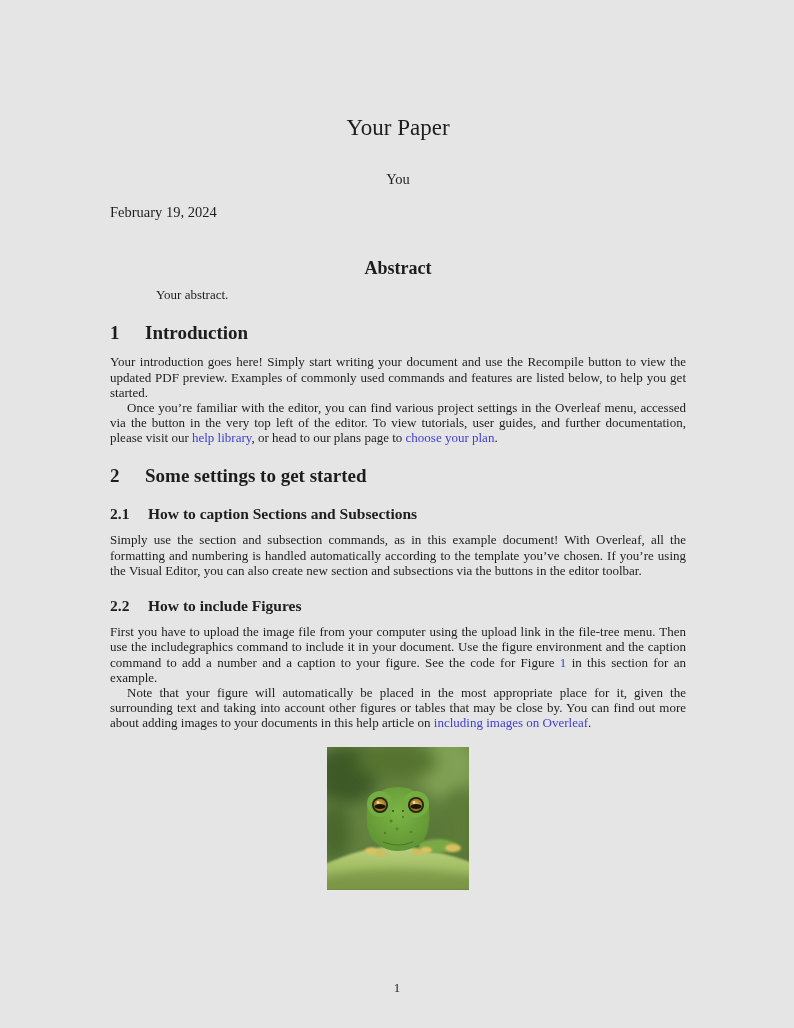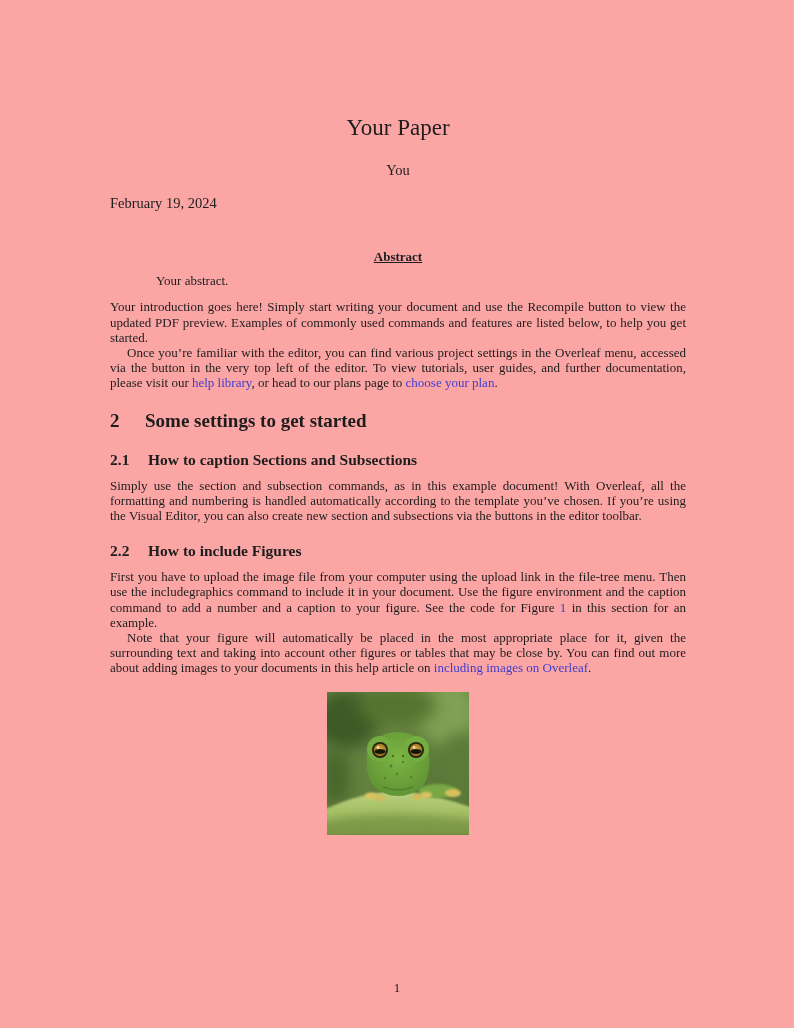--- a/index.html
+++ b/index.html
@@ -1,30 +1,30 @@
 <!DOCTYPE html>
 <html><head>
 <meta charset="utf-8">
 <style>
   html,body { margin:0; padding:0; background:#ffffff; }
   .page {
     position:relative;
     width:794px; height:1028px;
-    background:#fca5a5;
+    background:#e5e5e5;
     font-family:"Liberation Serif", serif;
     color:#1d1d1d;
     overflow:hidden;
   }
   .content { width:576px; margin-left:110px; }
 
   .title   { font-size:23px; font-weight:400; text-align:center; margin:0; padding-top:115px; line-height:1.15; }
-  .author  { font-size:14.5px; text-align:center; margin-top:21px; }
+  .author  { font-size:14.5px; text-align:center; margin-top:30px; }
   .date    { font-size:14.5px; text-align:left; margin-top:16px; }
 
-  .abs-head { font-size:13px; font-weight:700; text-align:center; margin-top:37px;text-decoration:underline; }
+  .abs-head { font-size:18px; font-weight:700; text-align:center; margin-top:37px; }
   .abs-text { font-size:13px; margin:8px 46px 0 46px; text-indent:0; }
 
   h2.sec { font-size:19px; font-weight:700; margin:20px 0 0 0; line-height:1.1; }
   h2.sec .secnum { display:inline-block; min-width:24px; margin-right:11px; }
   h3.subsec { font-size:15.5px; font-weight:700; margin:19px 0 0 0; line-height:1.1; }
   h3.subsec .secnum { display:inline-block; min-width:26px; margin-right:12px; }
 
   p.body { font-size:13px; line-height:1.17; text-align:justify; margin:10px 0 0 0; }
   p.body.cont { margin-top:0; text-indent:17px; }
 
@@ -42,20 +42,21 @@
 <div class="page">
   <div class="content">
 
     <h1 class="title">Your Paper</h1>
     <div class="author">You</div>
     <div class="date">February 19, 2024</div>
 
     <div class="abs-head">Abstract</div>
     <p class="abs-text">Your abstract.</p>
 
+    <h2 class="sec"><span class="secnum">1</span><span>Introduction</span></h2>
     <p class="body">Your introduction goes here! Simply start writing your document and use the Recompile button to view the updated PDF preview. Examples of commonly used commands and features are listed below, to help you get started.</p>
     <p class="body cont"><span>Once you’re familiar with the editor, you can find various project settings in the Overleaf menu, accessed via the button in the very top left of the editor. To view tutorials, user guides, and further documentation, please visit our </span><a class="link">help library</a><span>, or head to our plans page to </span><a class="link">choose your plan</a><span>.</span></p>
 
     <h2 class="sec"><span class="secnum">2</span><span>Some settings to get started</span></h2>
 
     <h3 class="subsec"><span class="secnum">2.1</span><span>How to caption Sections and Subsections</span></h3>
     <p class="body">Simply use the section and subsection commands, as in this example document! With Overleaf, all the formatting and numbering is handled automatically according to the template you’ve chosen. If you’re using the Visual Editor, you can also create new section and subsections via the buttons in the editor toolbar.</p>
 
     <h3 class="subsec"><span class="secnum">2.2</span><span>How to include Figures</span></h3>
     <p class="body"><span>First you have to upload the image file from your computer using the upload link in the file-tree menu. Then use the includegraphics command to include it in your document. Use the figure environment and the caption command to add a number and a caption to your figure. See the code for Figure </span><a class="link">1</a><span> in this section for an example.</span></p>

